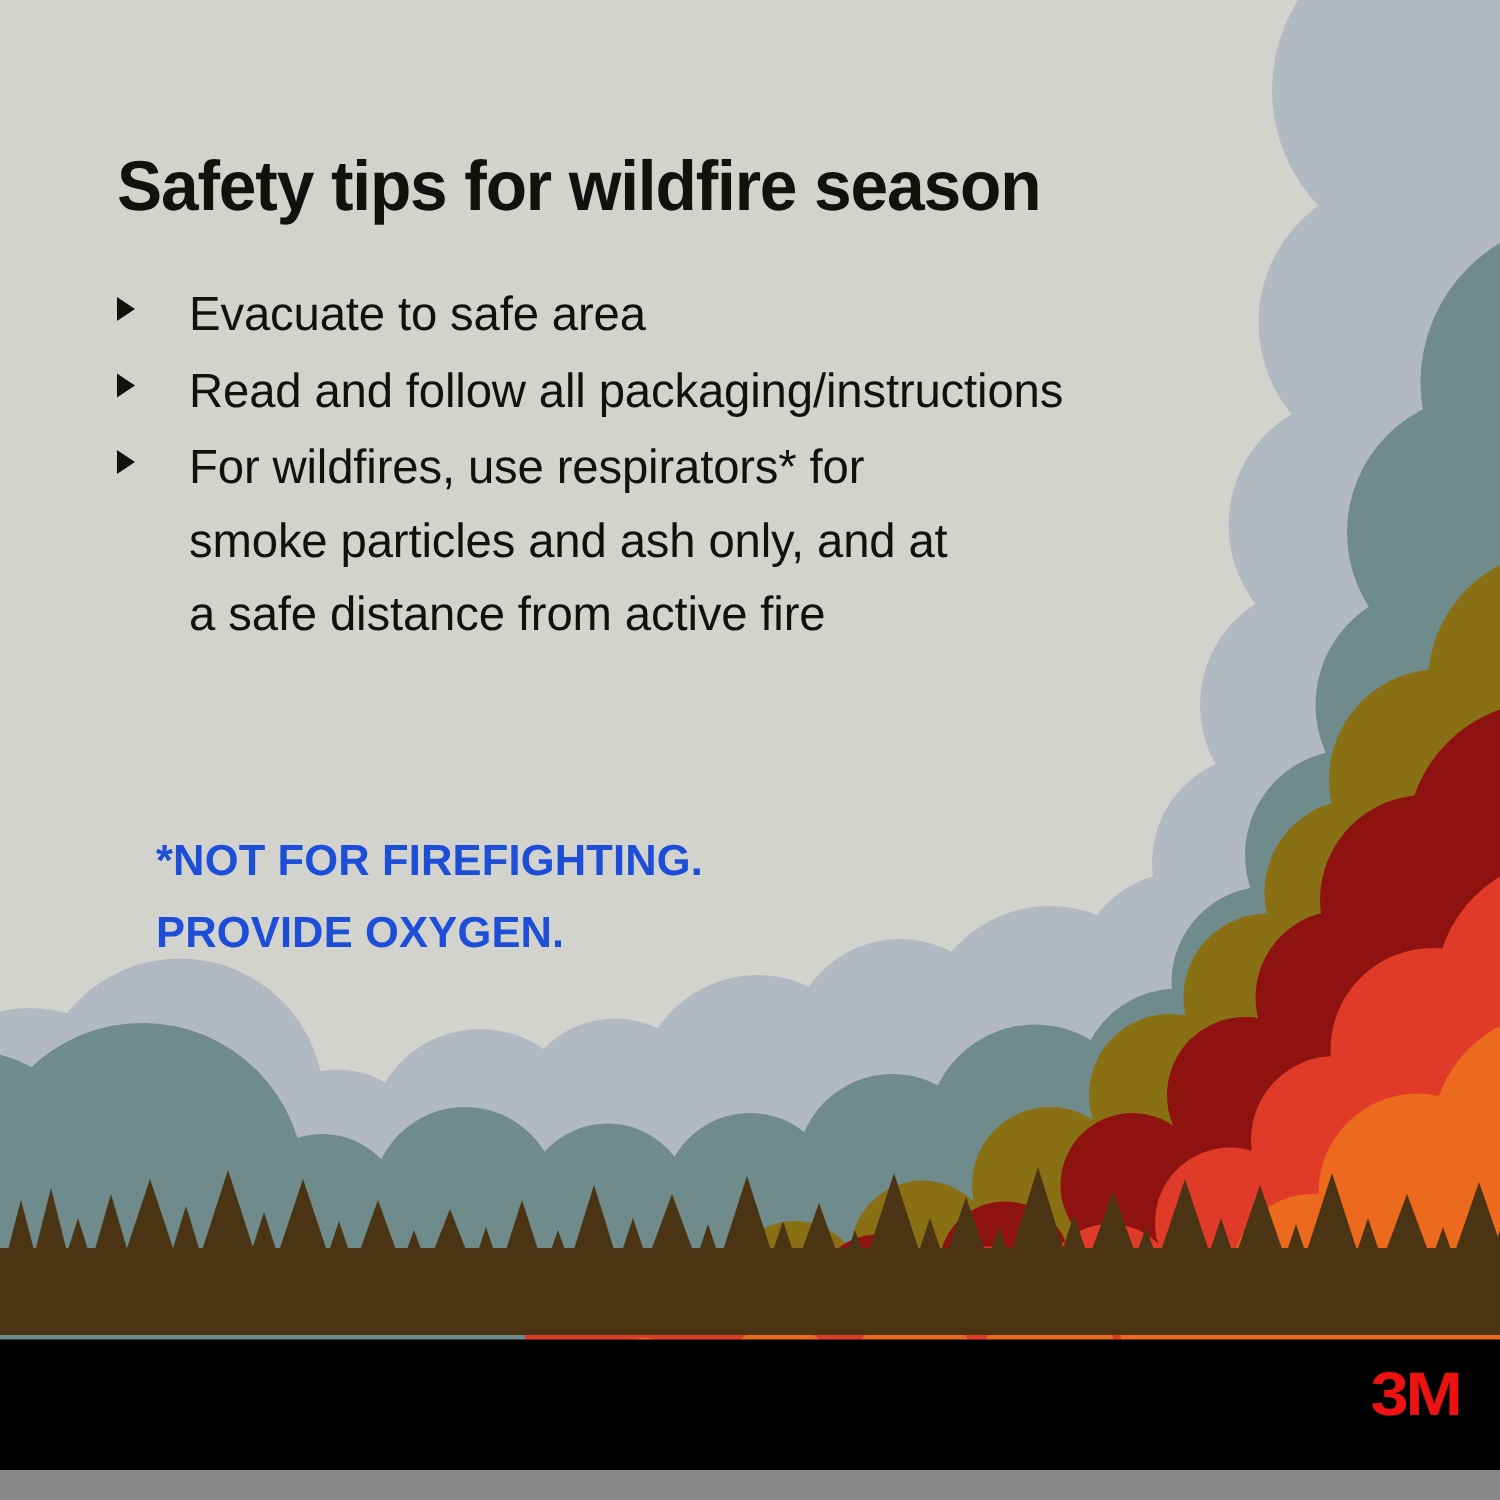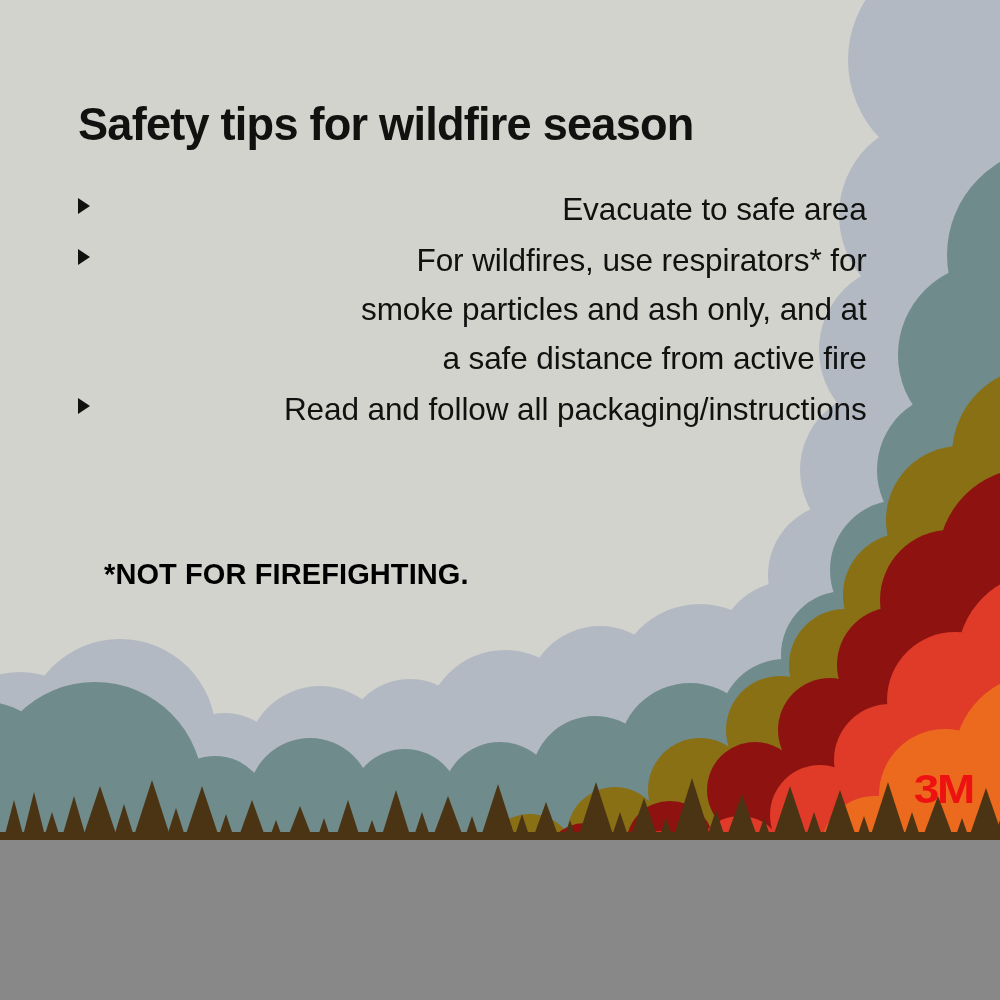--- a/index.html
+++ b/index.html
@@ -1,18 +1,18 @@
 <!DOCTYPE html>
 <html><head>
 <meta charset="utf-8">
 <style>
   html,body{margin:0;padding:0;background:#888;}
   .poster{
     position:relative;
-    width:1000px;height:840px;
+    width:1000px;height:980px;
     overflow:hidden;
     background:#d3d3ce;
     font-family:"Liberation Sans", sans-serif;
   }
   .art{position:absolute;inset:0;width:1000px;height:1000px;}
   .content{position:absolute;inset:0;z-index:5;}
 
   .title{
     position:absolute;
     left:78px;top:96px;
@@ -22,21 +22,20 @@
     color:#111110;
     white-space:nowrap;
     transform:scaleX(0.96);
     transform-origin:left top;
   }
 
   .bullets{
     position:absolute;
     left:78px;top:185px;
     width:800px;
-    text-align:right;
   }
   .bullet{
     position:relative;
     display:block;
     padding-left:48px;
     margin-bottom:2px;
   }
   .bullet .tri{
     position:absolute;
     left:0px;top:13px;
@@ -58,21 +57,21 @@
 
   .disclaimer{
     position:absolute;
     left:104px;top:550px;
   }
   .dline{
     display:block;
     font-size:29px;
     line-height:48px;
     font-weight:bold;
-    color:#000000;
+    color:#1d4ed8;
     letter-spacing:0.1px;
     white-space:nowrap;
   }
 
   .blackbar{
     position:absolute;
     left:0;top:893px;
     width:1000px;height:107px;
     background:#000000;
     z-index:6;
@@ -300,34 +299,35 @@
     <div class="bullets">
 
       <div class="bullet">
         <span class="tri"></span>
         <span class="bline">Evacuate to safe area</span>
       </div>
 
 
       <div class="bullet">
         <span class="tri"></span>
+        <span class="bline">Read and follow all packaging/instructions</span>
+      </div>
+
+      <div class="bullet">
+        <span class="tri"></span>
         <span class="bline">For wildfires, use respirators* for</span>
         <span class="bline">smoke particles and ash only, and at</span>
         <span class="bline">a safe distance from active fire</span>
       </div>
 
-      <div class="bullet">
-        <span class="tri"></span>
-        <span class="bline">Read and follow all packaging/instructions</span>
-      </div>
-
     </div>
 
     <div class="disclaimer">
       <span class="dline">*NOT FOR FIREFIGHTING.</span>
+      <span class="dline">PROVIDE OXYGEN.</span>
     </div>
 
   </div>
 
   <div class="blackbar"></div>
   <div class="logo">3M</div>
 
 </div>
 
 </body></html>

